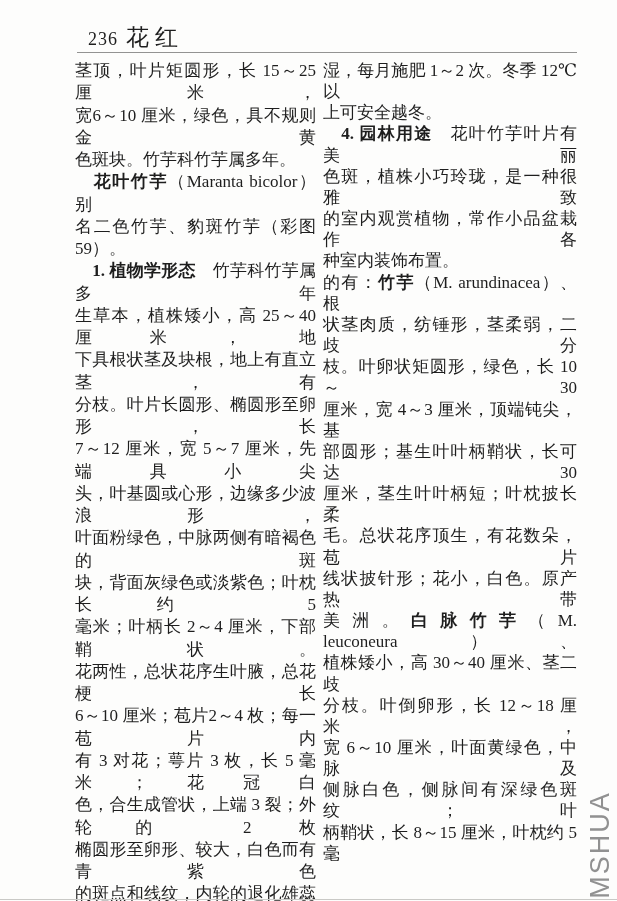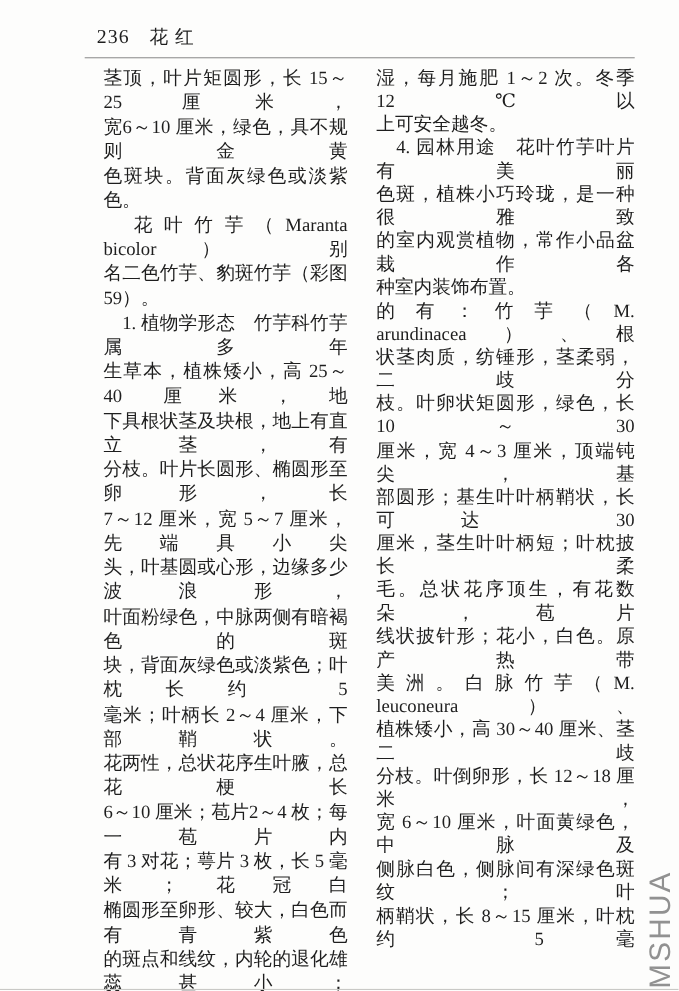--- a/index.html
+++ b/index.html
@@ -9,46 +9,45 @@
     font-family:"Liberation Serif","DejaVu Serif",serif;
     color:var(--ink,#1e1e1e);
     overflow:hidden;
     position:relative;
   }
   .page{position:absolute;inset:0;}
   
   .header{
     position:absolute;left:88px;top:22px;
     font-size:18px;letter-spacing:1px;
-    display:flex;align-items:baseline;gap:18px;
+    display:flex;align-items:baseline;gap:8px;
   }
   .page-number{font-size:18px;}
-  .running-title{font-size:17px;letter-spacing:6px;}
+  .running-title{font-size:23px;letter-spacing:6px;}
   .rule{
     position:absolute;left:77px;top:52px;width:500px;height:1px;
     background:#6f6f6f;opacity:.75;
   }
   
   .columns{
     position:absolute;left:75px;top:60px;width:502px;
     display:flex;gap:7px;
   }
   .col{font-size:17px;}
   .col-left{width:241px;line-height:22.25px;}
   .col-right{width:254px;line-height:21.15px;}
   .line{
     text-align:justify;
     text-align-last:justify;
     white-space:nowrap;
     letter-spacing:0;
-    margin-left:19px;
   }
   .line.end{text-align-last:left;}
   .line span{white-space:normal;}
-  .b{font-weight:normal;}
+  .b{font-weight:bold;}
   .i{}
   
   .watermark{
     position:absolute;left:530px;top:830px;width:140px;height:30px;
     transform:rotate(-90deg);
     transform-origin:center;
     text-align:center;
     font-family:"Liberation Sans","DejaVu Sans",sans-serif;
     font-size:27px;letter-spacing:2px;
     color:var(--watermark,#919191);
@@ -67,35 +66,36 @@
     <span class="page-number">236</span>
     <span class="running-title">花红</span>
   </div>
 
   <div class="rule"></div>
 
   <div class="columns">
     <div class="col col-left">
         <div class="line"><span>茎顶，叶片矩圆形，长 15～25 厘米，</span></div>
         <div class="line"><span>宽6～10 厘米，绿色，具不规则金黄</span></div>
-        <div class="line end"><span>色斑块。背面灰绿色或淡紫色。</span></div>
+        <div class="line end"><span>色斑块。竹芋科竹芋属多年。</span></div>
         <div class="line"><span>　</span><span class="b">花叶竹芋</span><span>（</span><span class="i">Maranta bicolor</span><span>）　别</span></div>
         <div class="line end"><span>名二色竹芋、豹斑竹芋（彩图 59）。</span></div>
         <div class="line"><span>　</span><span class="b">1. 植物学形态</span><span>　竹芋科竹芋属多年</span></div>
         <div class="line"><span>生草本，植株矮小，高 25～40 厘米，地</span></div>
         <div class="line"><span>下具根状茎及块根，地上有直立茎，有</span></div>
         <div class="line"><span>分枝。叶片长圆形、椭圆形至卵形，长</span></div>
         <div class="line"><span>7～12 厘米，宽 5～7 厘米，先端具小尖</span></div>
         <div class="line"><span>头，叶基圆或心形，边缘多少波浪形，</span></div>
         <div class="line"><span>叶面粉绿色，中脉两侧有暗褐色的斑</span></div>
         <div class="line"><span>块，背面灰绿色或淡紫色；叶枕长约 5</span></div>
         <div class="line"><span>毫米；叶柄长 2～4 厘米，下部鞘状。</span></div>
         <div class="line"><span>花两性，总状花序生叶腋，总花梗长</span></div>
         <div class="line"><span>6～10 厘米；苞片2～4 枚；每一苞片内</span></div>
         <div class="line"><span>有 3 对花；萼片 3 枚，长 5 毫米；花冠白</span></div>
+        <div class="line"><span>色，合生成管状，上端 3 裂；外轮的 2 枚</span></div>
         <div class="line"><span>椭圆形至卵形、较大，白色而有青紫色</span></div>
         <div class="line"><span>的斑点和线纹，内轮的退化雄蕊甚小；</span></div>
       </div>
     <div class="col col-right">
         <div class="line"><span>湿，每月施肥 1～2 次。冬季 12℃以</span></div>
         <div class="line end"><span>上可安全越冬。</span></div>
         <div class="line"><span>　</span><span class="b">4. 园林用途</span><span>　花叶竹芋叶片有美丽</span></div>
         <div class="line"><span>色斑，植株小巧玲珑，是一种很雅致</span></div>
         <div class="line"><span>的室内观赏植物，常作小品盆栽作各</span></div>
         <div class="line end"><span>种室内装饰布置。</span></div>

